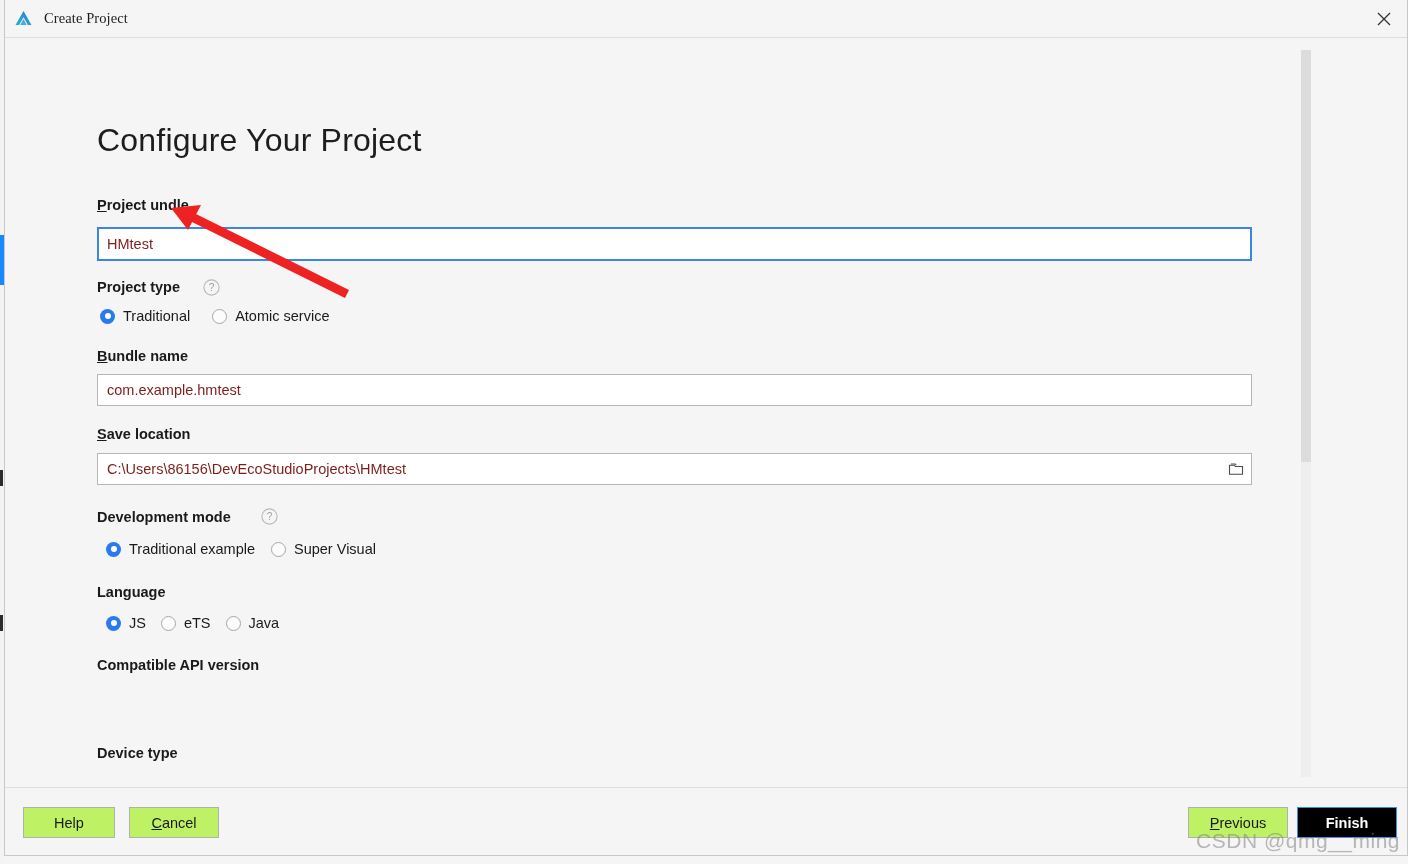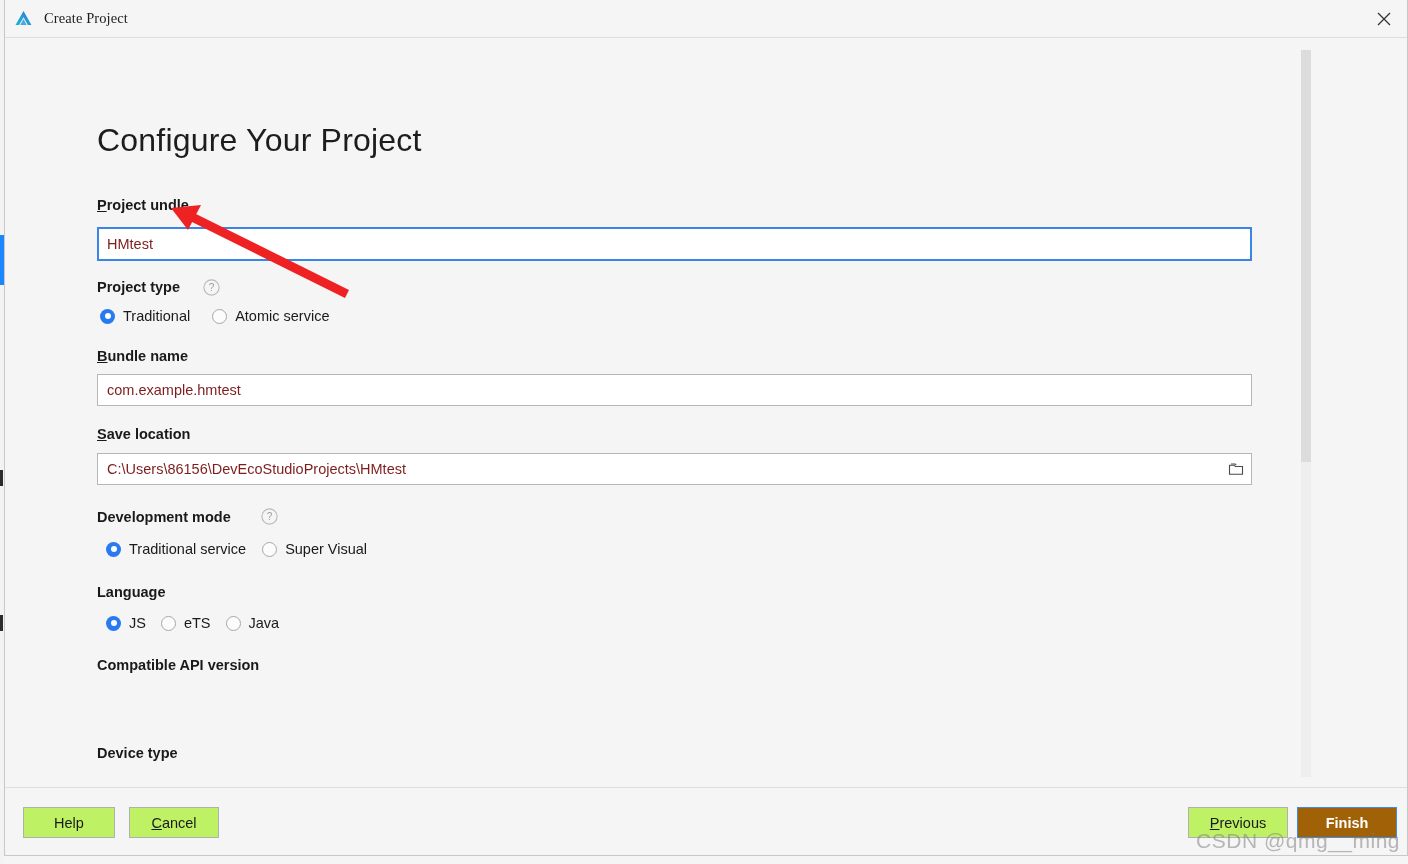--- a/index.html
+++ b/index.html
@@ -266,21 +266,21 @@
     font-size: 14.5px;
     color: #1a1a1a;
     cursor: pointer;
     display: flex;
     align-items: center;
     justify-content: center;
     white-space: nowrap;
   }
   .btn .mn { text-decoration: underline; }
   .btn.primary {
-    background: #a16207;
+    background: #000000;
     border: 1px solid #3c8cf0;
     color: #ffffff;
     font-weight: bold;
   }
   #help-button   { left: 18px;  top: 19px; width: 92px; }
   #cancel-button { left: 124px; top: 19px; width: 90px; }
   #previous-button { right: 119px; top: 19px; width: 100px; }
   #finish-button   { right: 10px;  top: 19px; width: 100px; }
 
   
@@ -375,21 +375,21 @@
       </div>
 
       <div class="field-label" style="top:471px;">Development mode</div>
       <svg class="help-icon" style="left:256px;top:470px;" viewBox="0 0 17 17">
         <circle cx="8.5" cy="8.5" r="7.6" fill="none" stroke="#b9b9b9" stroke-width="1.1"></circle>
         <text x="8.5" y="12" font-size="10" fill="#9e9e9e" text-anchor="middle" font-family="Liberation Sans, sans-serif">?</text>
       </svg>
       <div class="radio-row" style="left:101px;top:503px;">
         <label class="radio-item" style="margin-right:16px;">
           <span class="radio-dot checked"></span>
-          <span class="radio-label">Traditional service</span>
+          <span class="radio-label">Traditional example</span>
         </label>
         <label class="radio-item">
           <span class="radio-dot"></span>
           <span class="radio-label">Super Visual</span>
         </label>
       </div>
 
       <div class="field-label" style="top:546px;">Language</div>
       <div class="radio-row" style="left:101px;top:577px;">
         <label class="radio-item" style="margin-right:15px;">

